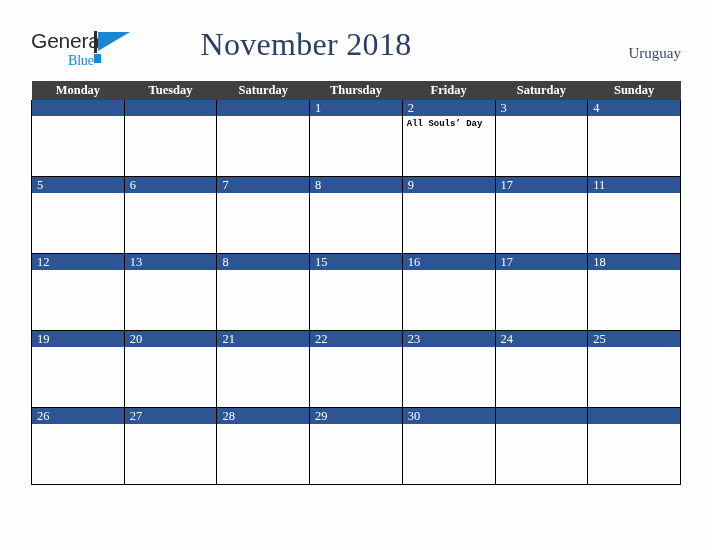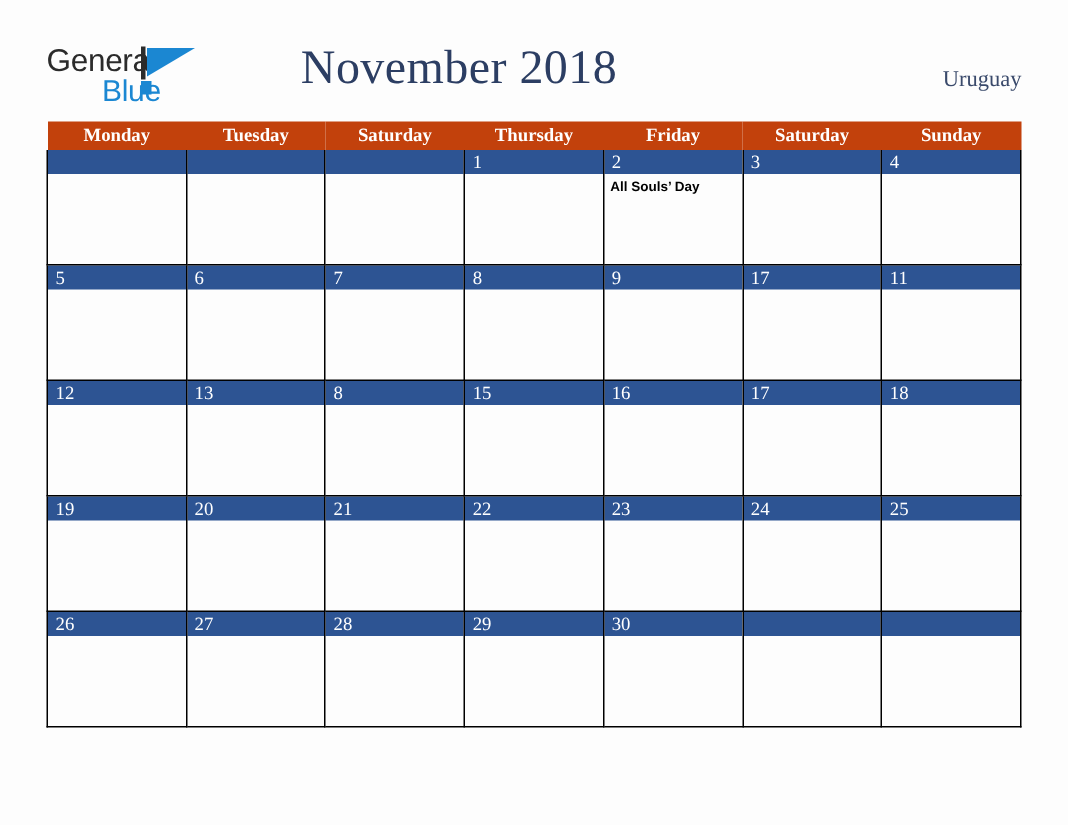--- a/index.html
+++ b/index.html
@@ -43,22 +43,22 @@
     font-family: "Liberation Sans", sans-serif;
     font-size: 21px;
     color: #2b2b2b;
     letter-spacing: -0.2px;
     line-height: 22px;
   }
   .logo-blue {
     position: absolute;
     left: 37px;
     top: 20px;
-    font-family: Liberation Sans, sans-serif;
-    font-size: 20px;
+    font-family: Liberation Serif, serif;
+    font-size: 14px;
     color: #1b87d2;
     letter-spacing: -0.2px;
     line-height: 22px;
   }
   .logo-bar {
     position: absolute;
     left: 63px;
     top: 1px;
     width: 3px;
     height: 22px;
@@ -108,21 +108,21 @@
   .calendar {
     position: absolute;
     left: 31px;
     top: 81px;
     width: 650px;
     border-collapse: collapse;
     table-layout: fixed;
   }
 
   .calendar th {
-    background: #c2410c;
+    background: #404040;
     color: #ffffff;
     font-family: "Liberation Serif", serif;
     font-weight: bold;
     font-size: 12.5px;
     height: 19px;
     padding: 0;
     text-align: center;
     border: none;
   }
 
@@ -141,21 +141,21 @@
     color: #ffffff;
     font-family: "Liberation Serif", serif;
     font-size: 12.5px;
     height: 14px;
     line-height: 14px;
     padding: 1px 0 1px 5px;
   }
 
   .events {
     padding: 3px 4px 0 4px;
-    font-family: Liberation Sans, sans-serif;
+    font-family: Liberation Mono, monospace;
     font-weight: bold;
     font-size: 9px;
     line-height: 11px;
     color: #000000;
   }
   .event-item { display: block; }
 </style>
 </head>
 <body>
 

